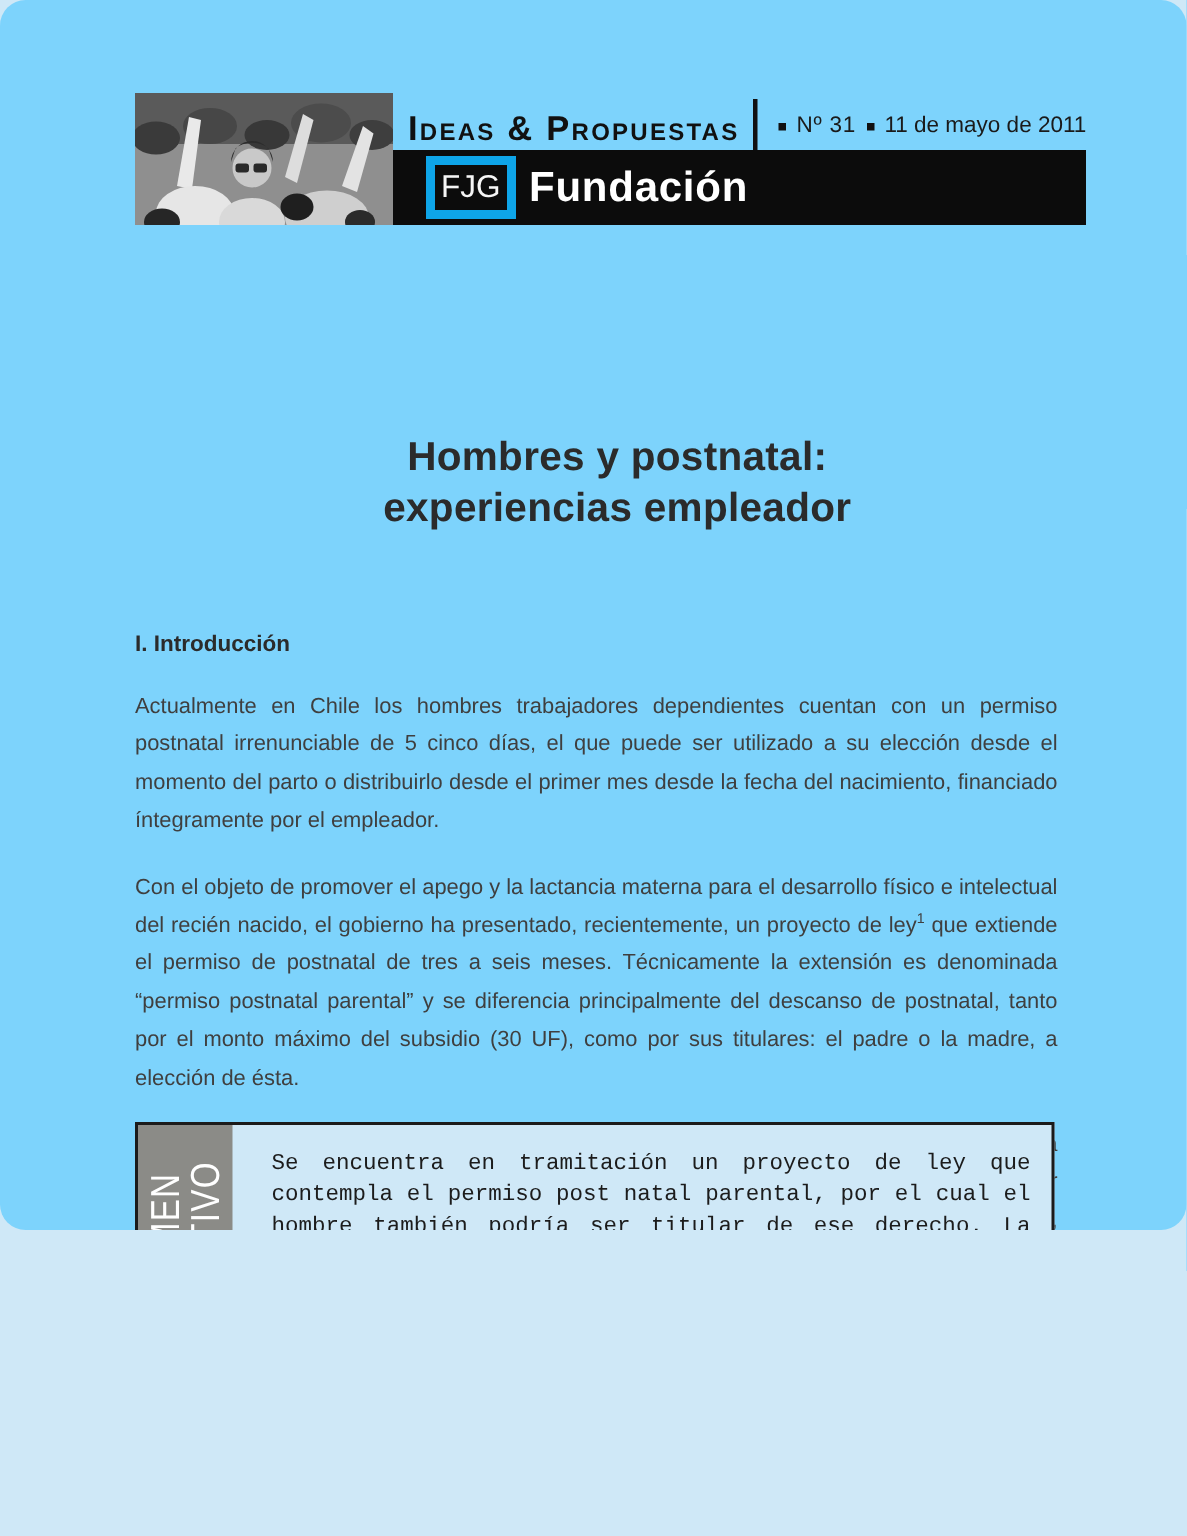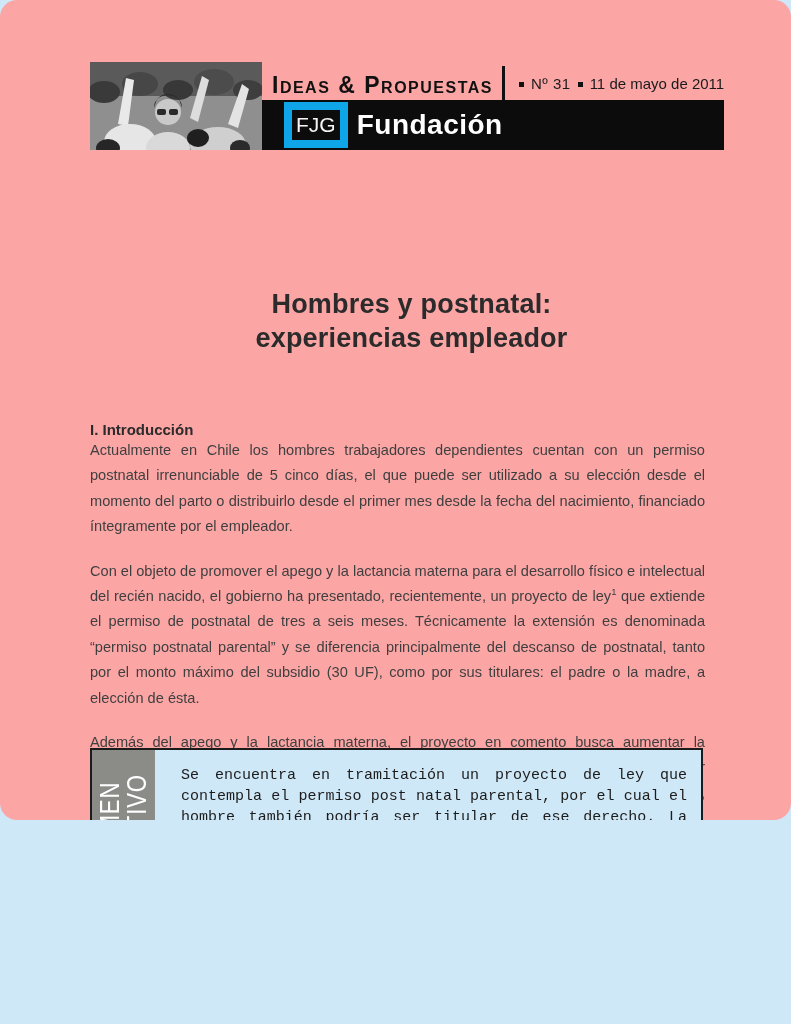--- a/index.html
+++ b/index.html
@@ -1,43 +1,43 @@
 <!DOCTYPE html>
 <html lang="es"><head>
 <meta charset="utf-8">
 <style>
   * { margin:0; padding:0; box-sizing:border-box; }
   html,body { width:791px; height:1024px; }
   body { font-family:"Liberation Sans", sans-serif; background:#cfe8f7; }
-  .page { position:relative; width:791px; height:820px; background:#fca5a5; overflow:hidden;border-radius:17px; }
+  .page { position:relative; width:791px; height:820px; background:#7dd3fc; overflow:hidden;border-radius:17px; }
 
   
   .masthead { position:absolute; left:90px; top:62px; width:615px; height:88px; display:flex; }
   .photo { width:172px; height:88px; flex:0 0 172px; overflow:hidden; background:#7e7e7e; }
   .mast-right { flex:1; display:flex; flex-direction:column; }
   .mast-row { height:38px; display:flex; align-items:flex-end; padding-left:10px; }
   .mast-title { font-size:23px; font-weight:bold; font-variant:small-caps; letter-spacing:1.5px;
                 color:#111; line-height:1; padding-bottom:3px; white-space:nowrap; }
   .vbar { width:3px; height:34px; background:#111; margin:0 7px 0 9px; }
   .sq { width:5px; height:5px; background:#111; margin:0 7px 13px 7px; }
   .mast-meta { font-size:15px; color:#1a1a1a; line-height:1; padding-bottom:9px; white-space:nowrap; }
   .mast-meta.issue { letter-spacing:0.5px; }
   .black-bar { height:50px; background:#0c0c0c; display:flex; align-items:center; padding-left:22px; }
-  .fjg-box { border:8px solid #0ea5e9; color:#f5f5f5; font-size:21px; line-height:1;
+  .fjg-box { border:6px solid #0ea5e9; color:#f5f5f5; font-size:21px; line-height:1;
              padding:4px 4px 5px 4px; letter-spacing:0; margin-right:9px; }
   .brand-bold { color:#fff; font-weight:bold; font-size:28px; letter-spacing:0.5px; margin-right:9px; }
   .brand-light { color:#f2f2f2; font-weight:normal; font-size:28px; letter-spacing:2px; }
 
   
   .doc-title { position:absolute; left:16px; top:287px; width:100%; text-align:center;
                font-size:27px; line-height:34px; font-weight:bold; color:#2b2b2b; letter-spacing:0.2px; }
 
   
   .body-text { position:absolute; left:90px; top:421px; width:615px; color:#3f3f3f; }
-  .body-text h2 { font-size:15px; font-weight:bold; color:#2b2b2b; }
+  .body-text h2 { font-size:15px; font-weight:bold; color:#2b2b2b; margin-bottom:21px; }
   .body-text p { font-size:14.6px; line-height:25.4px; text-align:justify; margin-bottom:19px; }
   .body-text sup { font-size:9.5px; vertical-align:super; line-height:0; }
 
   
   .resumen-box { position:absolute; left:90px; top:748px; width:613px; height:183px;
                  border:2px solid #1b1b1b; display:flex; background:#cfe8f7; }
   .resumen-label { flex:0 0 63px; background:#8b8b87; position:relative; }
   .vlabel { position:absolute; left:50%; top:50%; width:190px;
             transform:translate(-50%,-50%) rotate(-90deg) scaleX(0.82);
             text-align:center; color:#fff; font-size:27px; line-height:27px;

